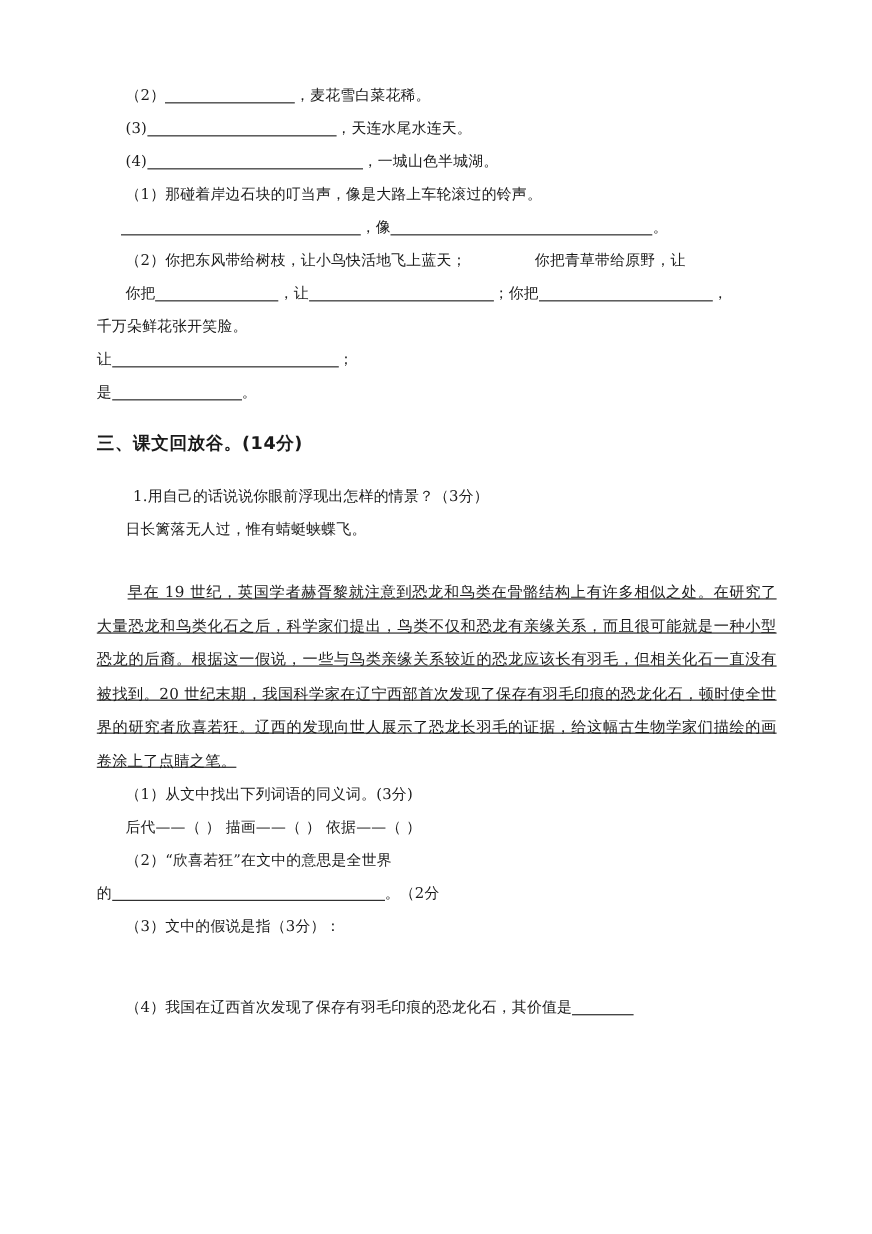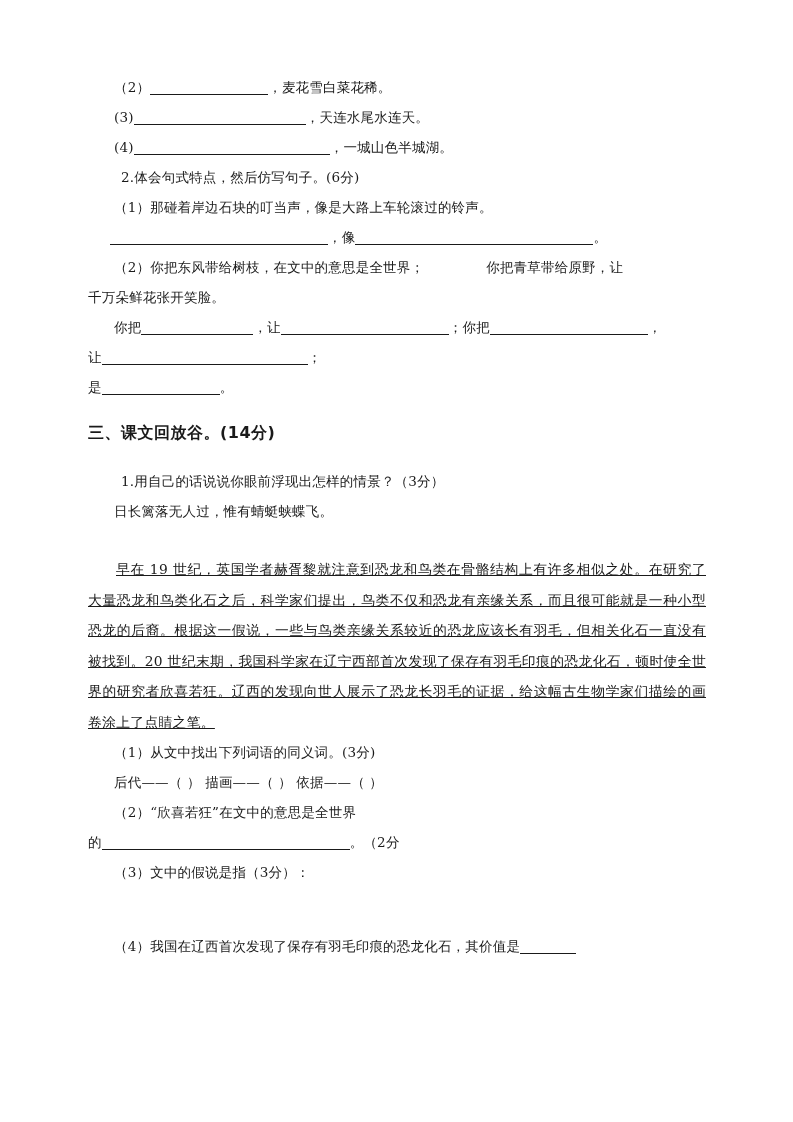--- a/index.html
+++ b/index.html
@@ -116,38 +116,37 @@
     </div>
 
     <div class="row indent">
       <span>(3)</span><span class="blank" style="width:172px"></span><span>，天连水尾水连天。</span>
     </div>
 
     <div class="row indent">
       <span>(4)</span><span class="blank" style="width:196px"></span><span>，一城山色半城湖。</span>
     </div>
 
-    <div class="row indent2">2.体会句式特点，然后仿写句子。(6分)</div>
 
     <div class="row indent">
       <span>（1）</span><span>那碰着岸边石块的叮当声，像是大路上车轮滚过的铃声。</span>
     </div>
 
     <div class="row" style="padding-left:22px">
       <span class="blank" style="width:218px"></span><span>，像</span><span class="blank" style="width:238px"></span><span>。</span>
     </div>
 
     <div class="row indent">
-      <span>（2）</span><span>你把东风带给树枝，在文中的意思是全世界；</span><span class="gap-wide"></span><span>你把青草带给原野，让</span>
+      <span>（2）</span><span>你把东风带给树枝，让小鸟快活地飞上蓝天；</span><span class="gap-wide"></span><span>你把青草带给原野，让</span>
     </div>
-    <div class="row">千万朵鲜花张开笑脸。</div>
-
     <div class="row" style="padding-left:26px">
       <span>你把</span><span class="blank" style="width:112px"></span><span>，让</span><span class="blank" style="width:168px"></span><span>；你把</span><span class="blank" style="width:158px"></span><span>，</span>
     </div>
+
+    <div class="row">千万朵鲜花张开笑脸。</div>
 
     <div class="row">
       <span>让</span><span class="blank" style="width:206px"></span><span>；</span>
     </div>
 
 
 
     <div class="row">
       <span>是</span><span class="blank" style="width:118px"></span><span>。</span>
     </div>

